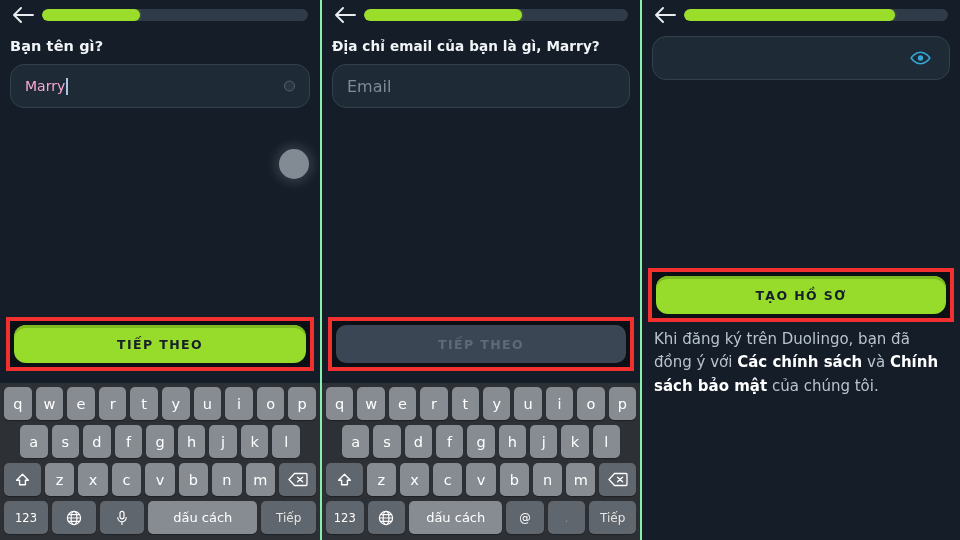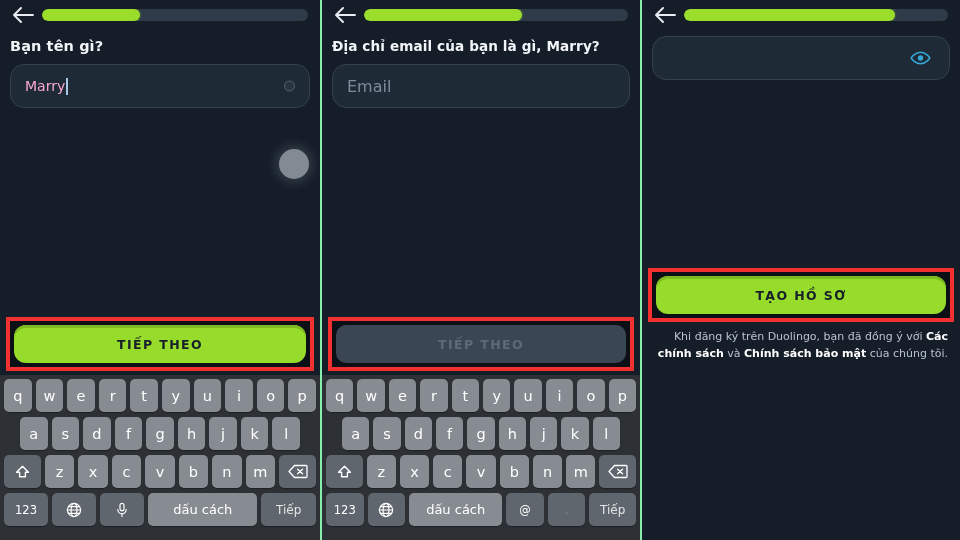--- a/index.html
+++ b/index.html
@@ -139,42 +139,42 @@
   .cta.disabled {
     background: #3a4653;
     color: #5e6a78;
     border-radius: 10px;
   }
 
   
   .terms {
     position: absolute;
     top: 328px; left: 12px; right: 12px;
-    font-size: 11px;
+    font-size: 15px;
     line-height: 1.55;
     color: #b9c3cd;
-    text-align: right;
+    text-align: left;
   }
   .terms b { color: #ffffff; font-weight: bold; }
 
   
   .keyboard {
     position: absolute;
     bottom: 0; left: 0; right: 0;
     background: #2d3136;
     padding: 4px 2px 2px 2px;
   }
   .kb-row {
     display: flex;
     justify-content: center;
     gap: 4px;
     margin-bottom: 5px;
     padding: 0 2px;
   }
-  .kb-row:last-child { margin-bottom: 12px; }
+  .kb-row:last-child { margin-bottom: 4px; }
   .key {
     background: #878c92;
     border-radius: 5px;
     height: 33px;
     display: flex; align-items: center; justify-content: center;
     color: #ffffff;
     font-size: 14.5px;
     flex: 1 1 0;
     min-width: 0;
     box-shadow: 0 1px 1px rgba(0,0,0,.35);

